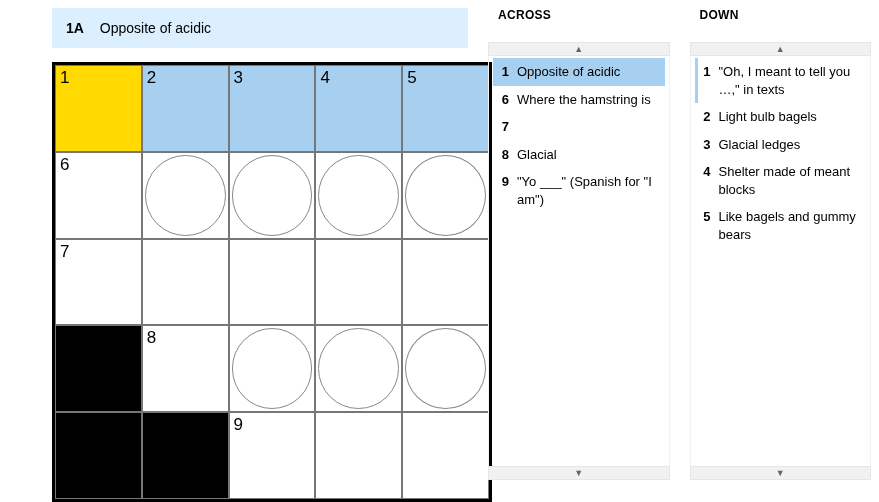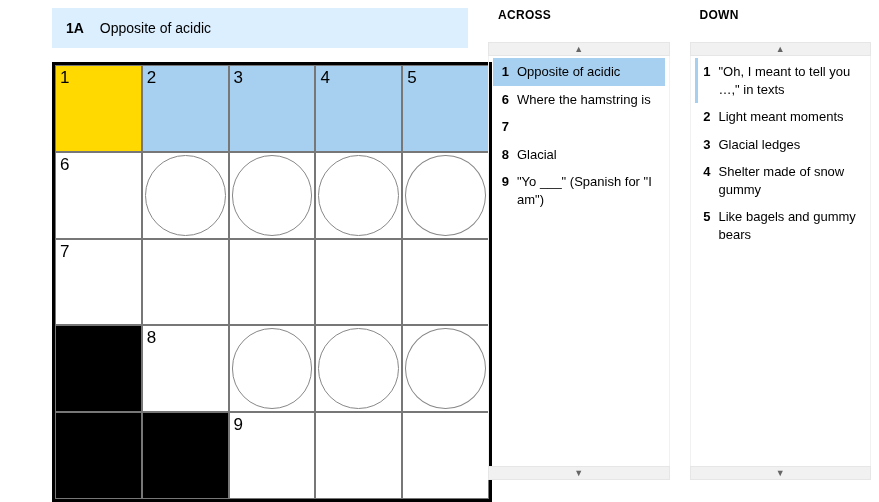--- a/index.html
+++ b/index.html
@@ -216,29 +216,29 @@
   <div class="clue-col">
     <h3>DOWN</h3>
     <div class="scroll-up">▲</div>
     <div class="scroll-body" id="down-list">
         <div class="clue marker">
           <span class="n">1</span>
           <span class="t">"Oh, I meant to tell you …," in texts</span>
         </div>
         <div class="clue">
           <span class="n">2</span>
-          <span class="t">Light meant moments</span>
+          <span class="t">Light bulb bagels</span>
         </div>
         <div class="clue">
           <span class="n">3</span>
           <span class="t">Glacial ledges</span>
         </div>
         <div class="clue">
           <span class="n">4</span>
-          <span class="t">Shelter made of snow gummy</span>
+          <span class="t">Shelter made of meant blocks</span>
         </div>
         <div class="clue">
           <span class="n">5</span>
           <span class="t">Like bagels and gummy bears</span>
         </div>
       </div>
     <div class="scroll-down">▼</div>
   </div>
 
 </div>

